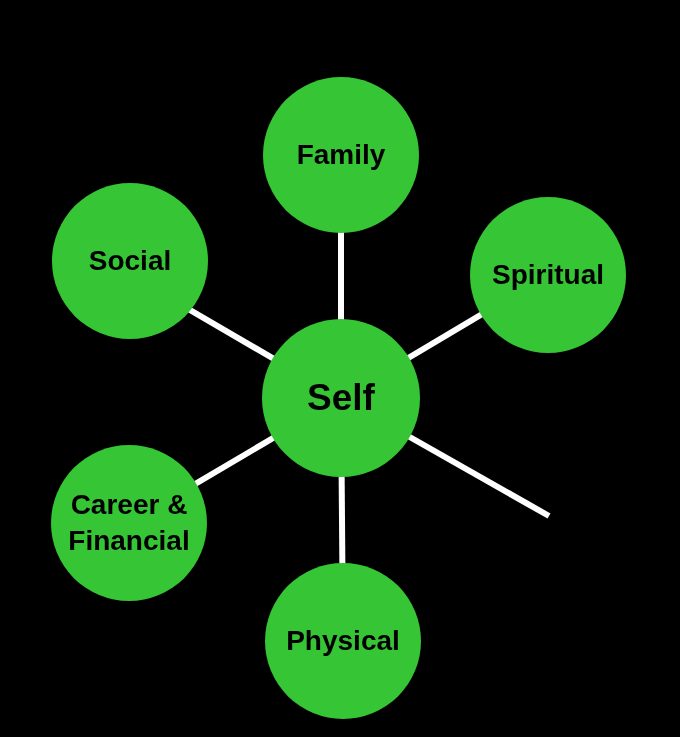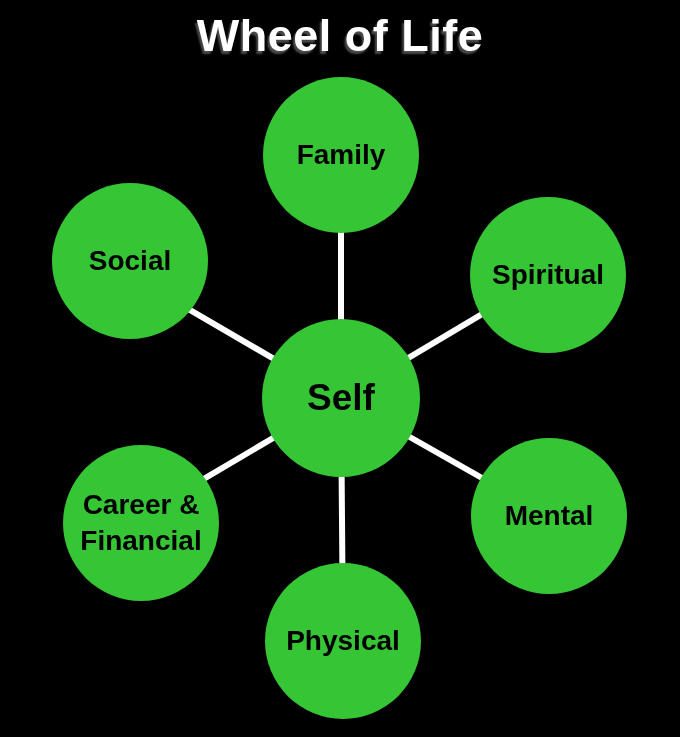--- a/index.html
+++ b/index.html
@@ -55,30 +55,29 @@
     font-weight: bold;
     font-size: 28px;
     line-height: 1.3;
   }
   .circle span { display: block; }
   .node-self      { left: 262px; top: 319px; width: 158px; height: 158px; font-size: 37px; }
   .node-family    { left: 263px; top:  77px; width: 156px; height: 156px; }
   .node-physical  { left: 470px; top: 197px; width: 156px; height: 156px; }
   .node-mental    { left: 471px; top: 438px; width: 156px; height: 156px; }
   .node-spiritual { left: 265px; top: 563px; width: 156px; height: 156px; }
-  .node-career    { left:  63px; top: 445px; width: 156px; height: 156px; }
+  .node-career    { left:  51px; top: 445px; width: 156px; height: 156px; }
   .node-career span { width: 135px; }
   .node-social    { left:  52px; top: 183px; width: 156px; height: 156px; }
 </style>
 </head>
 <body>
 
 <div class="stage" style="--bg: #000000; --circle-fill: #35c535; --line-color: #ffffff; --title-color: #ffffff; --label-color: #000000;">
 
-  <h1 class="title">Wheel of Life</h1>
 
   <svg class="connectors" viewBox="0 0 680 737" xmlns="http://www.w3.org/2000/svg">
     <line x1="341" y1="398" x2="341" y2="155"></line>
     <line x1="341" y1="398" x2="548" y2="275"></line>
     <line x1="341" y1="398" x2="549" y2="516"></line>
     <line x1="341" y1="398" x2="343" y2="641"></line>
     <line x1="341" y1="398" x2="129" y2="523"></line>
     <line x1="341" y1="398" x2="130" y2="275"></line>
   </svg>
 
@@ -87,23 +86,20 @@
   </div>
 
   <div class="circle node-family">
     <span>Family</span>
   </div>
 
   <div class="circle node-physical">
     <span>Spiritual</span>
   </div>
 
-  <div class="circle node-mental">
-    <span>Mental</span>
-  </div>
 
   <div class="circle node-spiritual">
     <span>Physical</span>
   </div>
 
   <div class="circle node-career">
     <span>Career &amp; Financial</span>
   </div>
 
   <div class="circle node-social">

